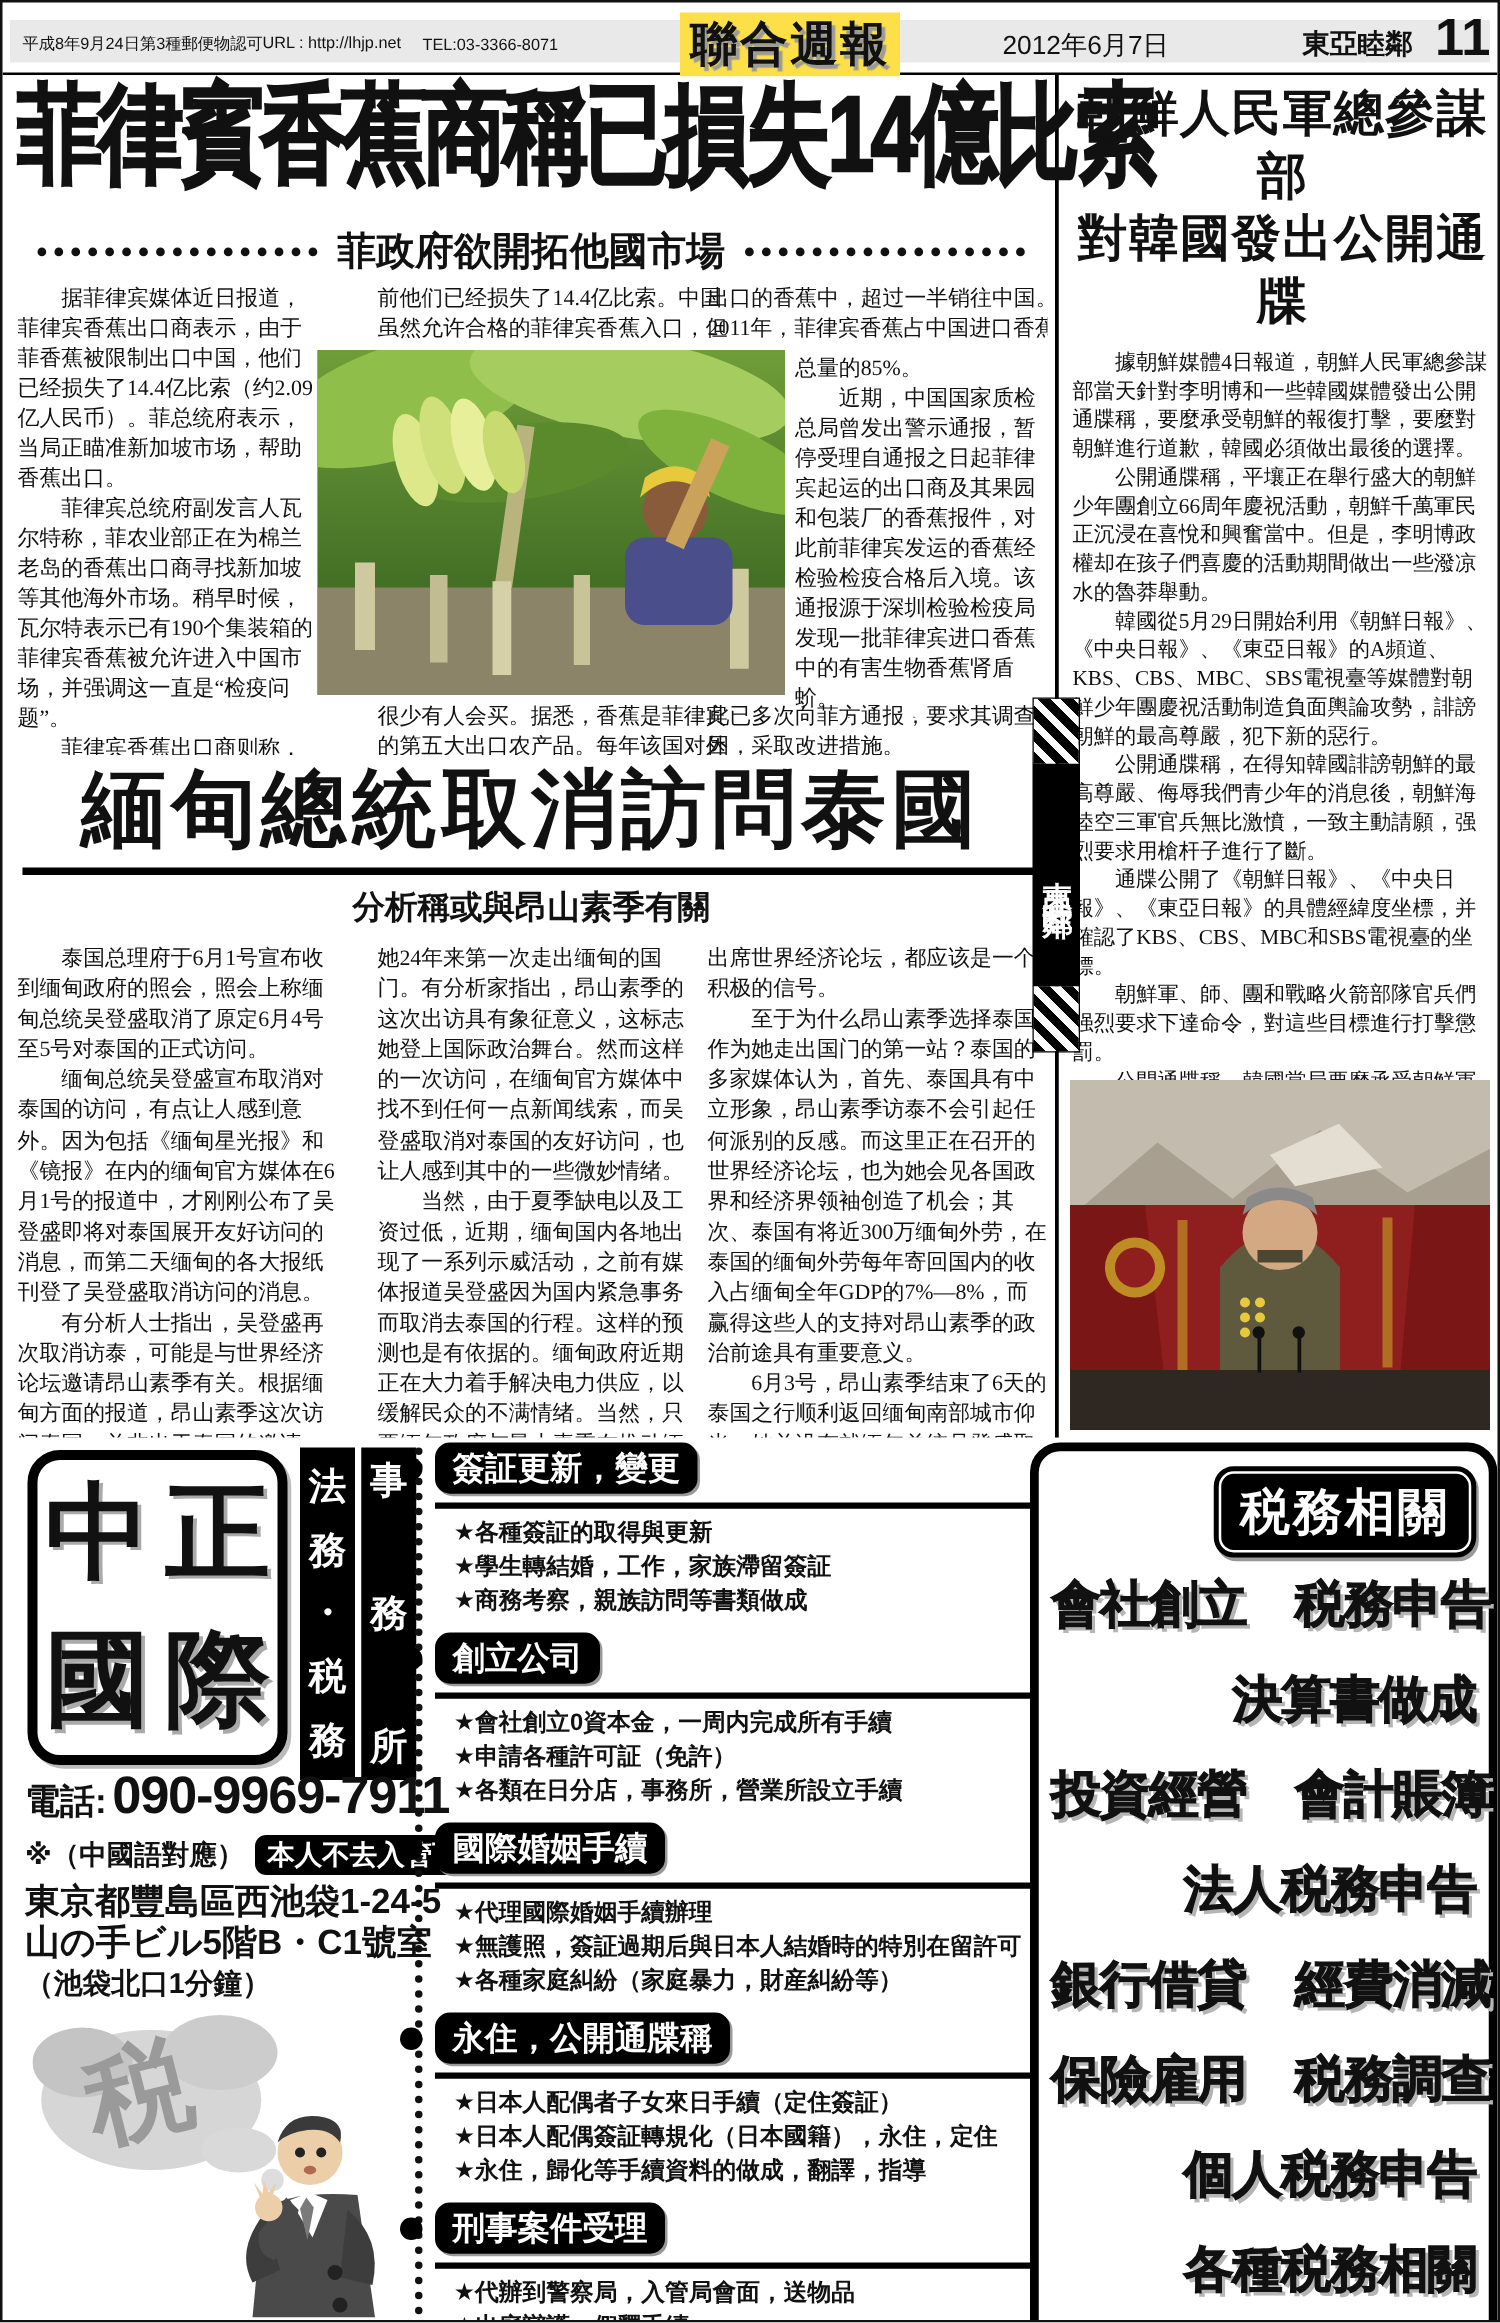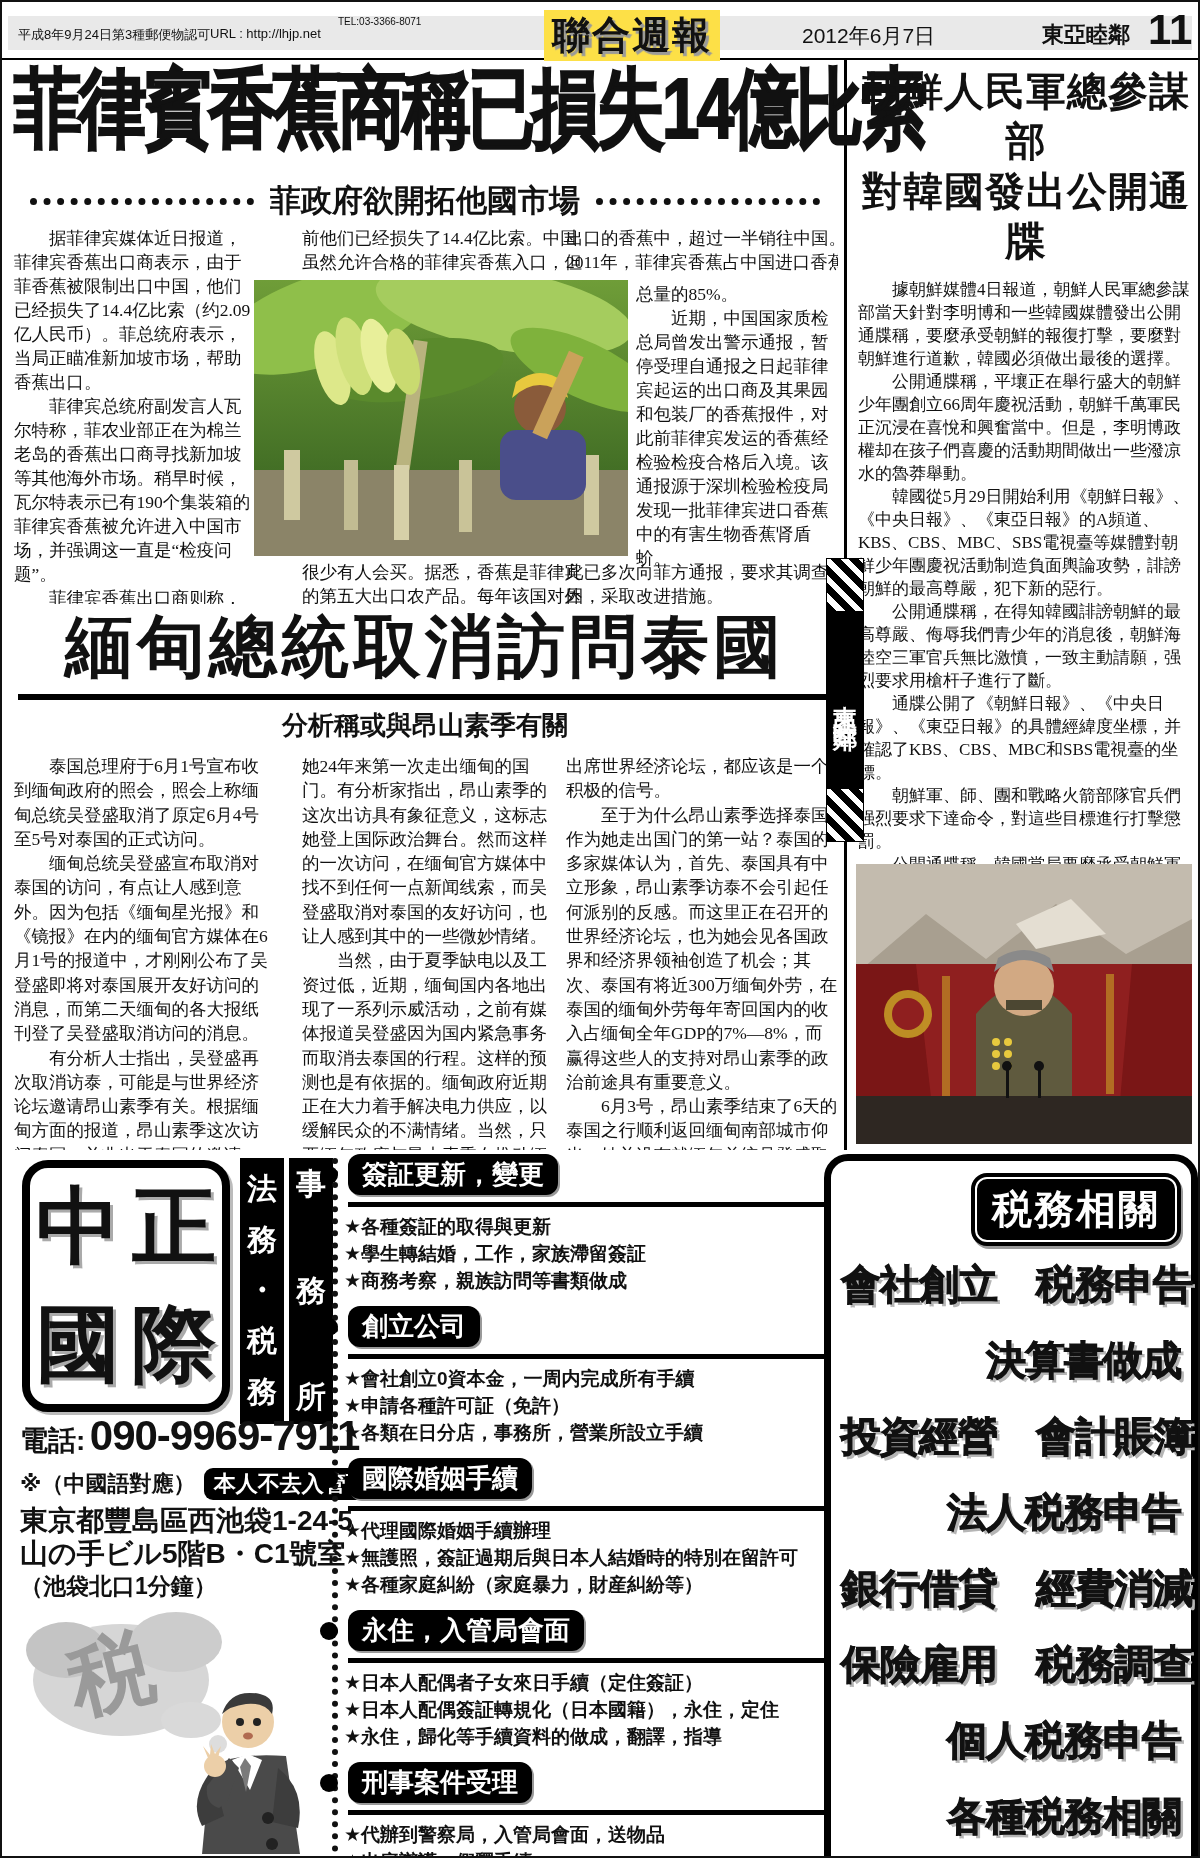--- a/index.html
+++ b/index.html
@@ -6,21 +6,21 @@
   .page{position:relative;width:1200px;height:1858px;background:#fff;border:2px solid #111;
         box-sizing:border-box;overflow:hidden;color:#111;
         font-family:"Liberation Serif","DejaVu Serif",serif;}
 
   
   .header{position:absolute;left:0;top:0;width:100%;height:56px;border-bottom:2px solid #000;}
   .header .strip{position:absolute;left:6px;right:6px;top:14px;height:34px;background:#e9e9e9;}
   .hitem{position:absolute;font-family:"Liberation Sans","DejaVu Sans",sans-serif;white-space:nowrap;}
   .h-approval{left:16px;top:24px;font-size:13px;}
   .h-url{left:208px;top:24px;font-size:13px;}
-  .h-tel{left:336px;top:14px;font-size:10px;}
+  .h-tel{left:336px;top:26px;font-size:13px;}
   .h-logo{left:542px;top:8px;font-size:38px;font-weight:900;letter-spacing:2px;background:#fde047;
           padding:0 8px;text-shadow:3px 3px 1px #9a9a9a;}
   .h-date{left:800px;top:20px;font-size:21px;}
   .h-section{left:1040px;top:18px;font-size:22px;font-weight:700;}
   .h-page{left:1146px;top:4px;font-size:42px;font-weight:900;}
 
   .vdiv{position:absolute;left:842px;top:58px;width:3px;height:1090px;background:#000;}
 
   
   .a1-headline{position:absolute;left:12px;top:58px;width:1000px;margin:0;font-size:86px;font-weight:900;
@@ -91,21 +91,21 @@
 
   
   .vdots{position:absolute;left:330px;top:1156px;height:694px;border-left:6px dotted #111;}
   .services{position:absolute;left:318px;top:1152px;width:506px;font-family:"Liberation Sans","DejaVu Sans",sans-serif;}
   .svc{margin-bottom:12px;}
   .svc-head{display:flex;align-items:center;}
   .bigdot{width:18px;height:18px;border-radius:50%;background:#000;margin-right:10px;flex:none;}
   .badge{display:inline-block;background:#000;color:#fff;font-size:26px;font-weight:900;border-radius:12px;
          padding:3px 14px;white-space:nowrap;box-shadow:2px 2px 0 #999;}
   .svc-rule{border-top:5px solid #000;margin:7px 0 6px 28px;}
-  .svc-item{font-size:19px;font-weight:800;line-height:27px;white-space:nowrap;margin-left:24px;}
+  .svc-item{font-size:19px;font-weight:800;line-height:27px;white-space:nowrap;margin-left:43px;}
 
   
   .ad-tax{position:absolute;left:822px;top:1152px;width:374px;height:833px;border:7px solid #000;border-radius:24px;
           box-sizing:border-box;background:#fff;padding:12px 10px;font-family:"Liberation Sans","DejaVu Sans",sans-serif;text-align:right;}
   .tax-badge{display:inline-block;background:#000;color:#fff;font-size:40px;font-weight:900;border-radius:16px;
              padding:6px 18px;letter-spacing:2px;box-shadow:2px 3px 0 #999;border:3px solid #000;outline:2px solid #fff;outline-offset:-6px;}
   .tax-line{font-size:40px;font-weight:900;line-height:76px;letter-spacing:-1px;white-space:pre;
             text-shadow:3px 3px 0 #b5b5b5;-webkit-text-stroke:1px #111;}
 </style>
 </head>
@@ -351,21 +351,21 @@
         </div>
       <div class="svc-rule"></div>
       <div class="svc-item">★代理國際婚姻手續辦理</div>
       <div class="svc-item">★無護照，簽証過期后與日本人結婚時的特別在留許可</div>
       <div class="svc-item">★各種家庭糾紛（家庭暴力，財産糾紛等）</div>
     </div>
 
     <div class="svc">
       <div class="svc-head">
           <span class="bigdot"></span>
-        <span class="badge">永住，入管局會面</span>
+        <span class="badge">永住，公開通牒稱</span>
         </div>
       <div class="svc-rule"></div>
       <div class="svc-item">★日本人配偶者子女來日手續（定住簽証）</div>
       <div class="svc-item">★日本人配偶簽証轉規化（日本國籍），永住，定住</div>
       <div class="svc-item">★永住，歸化等手續資料的做成，翻譯，指導</div>
     </div>
 
     <div class="svc">
       <div class="svc-head">
           <span class="bigdot"></span>

